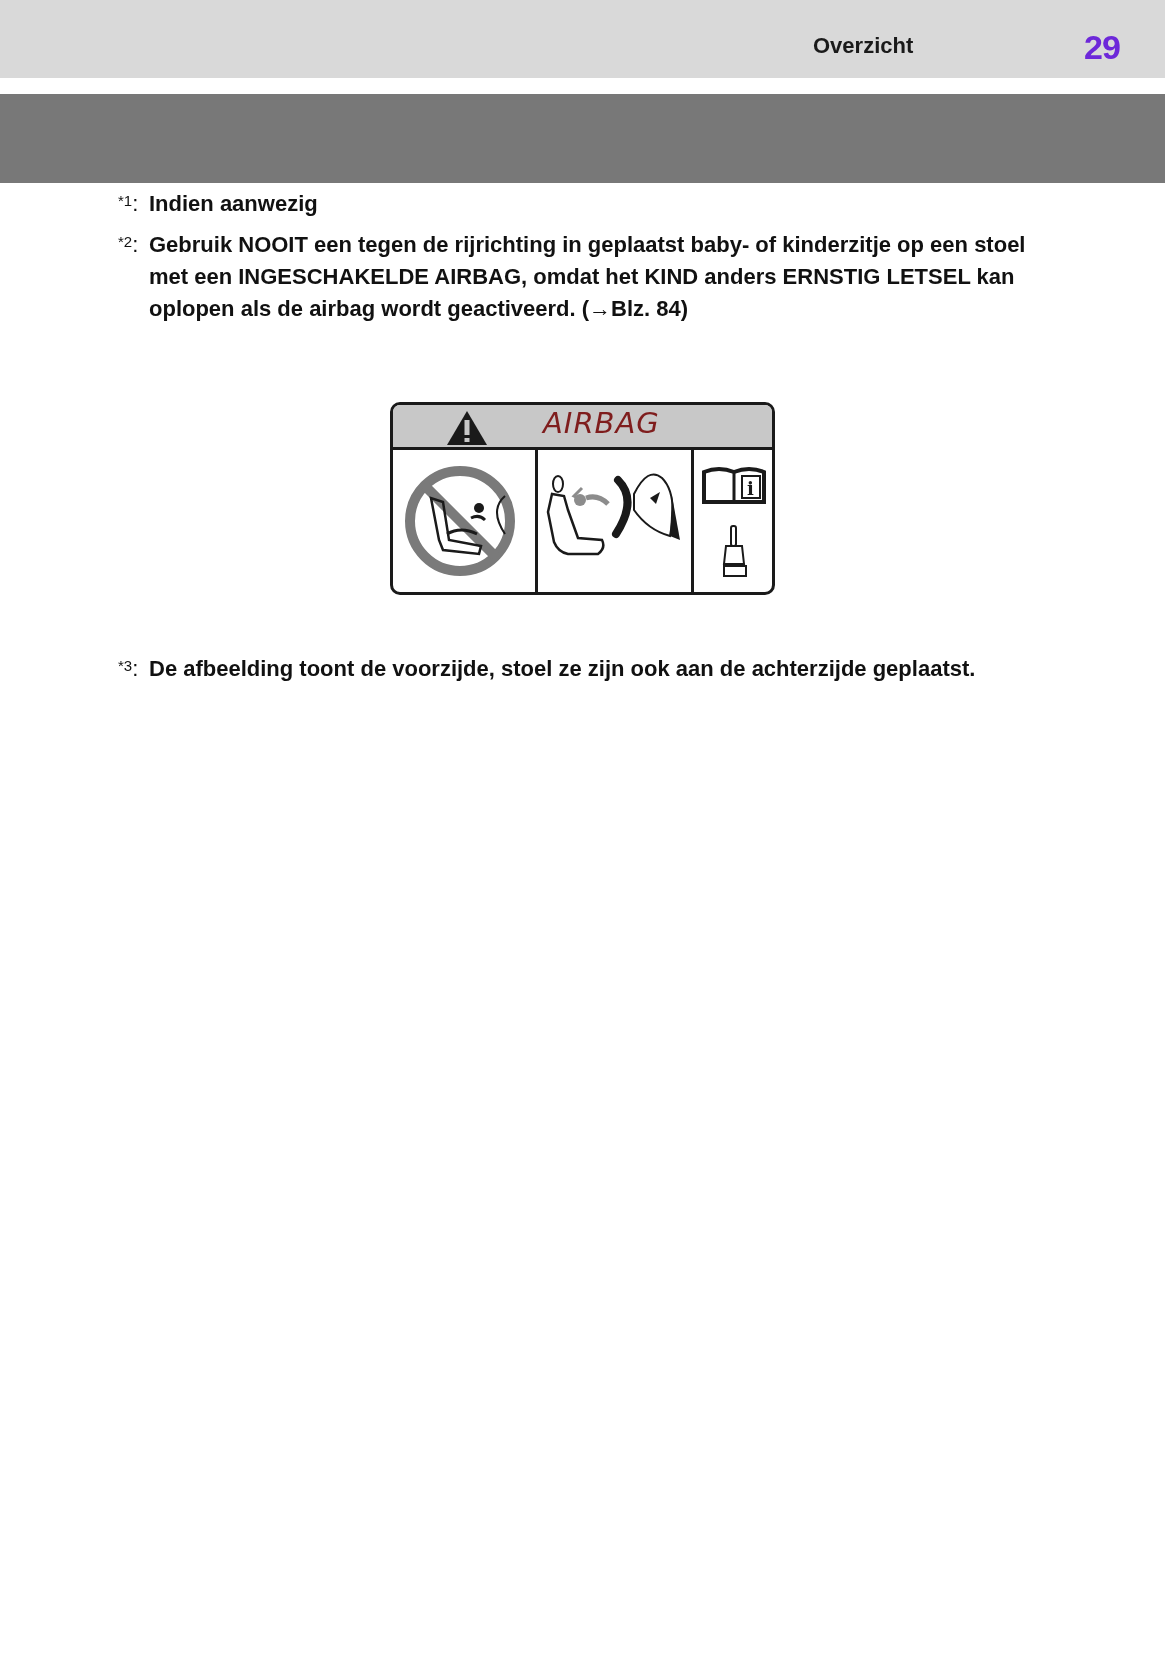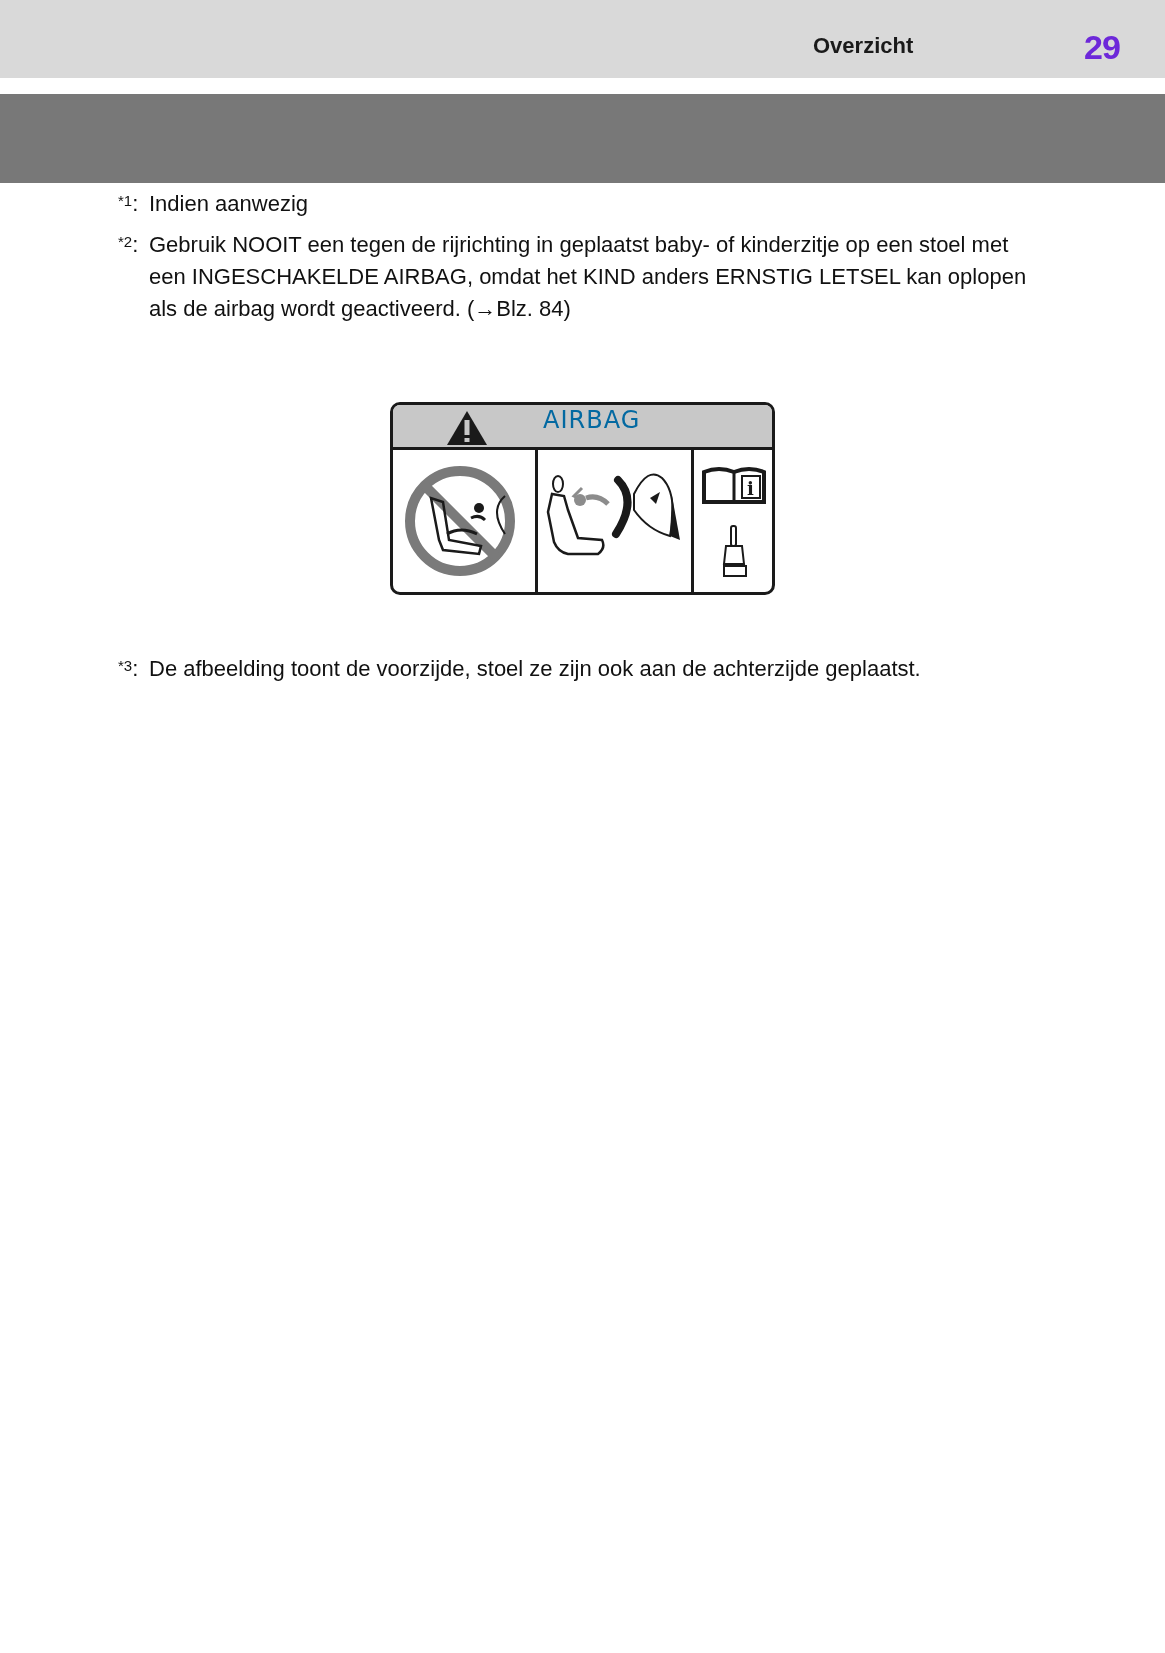--- a/index.html
+++ b/index.html
@@ -19,40 +19,41 @@
     margin-left: 44px;
   }
   .dark-band {
     position: absolute; left: 0; top: 94px; width: 1165px; height: 89px; background: #787878;
   }
   .note {
     position: absolute; left: 118px; font-size: 22px; line-height: 32px; color: #111;
   }
   .note .marker { position: absolute; left: 0; top: 0; width: 30px; }
   .note .marker sup { font-size: 15px; position: relative; top: -3px; vertical-align: top; }
-  .note .text { margin-left: 31px; display: block; }
+  .note .text { margin-left: 31px; display: block; font-weight: bold; }
   .note1 { top: 188px; }
   .note2 { top: 229px; width: 920px; }
   .note3 { top: 653px; width: 960px; }
 
   .figure {
     position: absolute; left: 364px; top: 350px; width: 436px; height: 292px; background: #fff;
   }
   .label-box {
     position: absolute; left: 26px; top: 52px; width: 385px; height: 193px;
     border: 3px solid #1a1a1a; border-radius: 10px; overflow: hidden; background: #fff;
     box-sizing: border-box;
   }
   .label-header {
     position: absolute; left: 0; top: 0; width: 100%; height: 45px; background: #c8c8c8;
     border-bottom: 3px solid #1a1a1a; box-sizing: border-box;
   }
   .label-title {
-    position: absolute; left: 150px; top: 1px; font-size: 24px; color: #0369a1; letter-spacing: 1px;
+    position: absolute; left: 150px; top: 1px; font-size: 29px; color: #7f1d1d; letter-spacing: 1px;
     font-family: "DejaVu Sans", sans-serif;
+    font-style: italic;
   }
   .warn-icon { position: absolute; left: 52px; top: 4px; }
   .cell { position: absolute; top: 45px; height: 142px; }
   .cell1 { left: 0; width: 142px; border-right: 3px solid #1a1a1a; }
   .cell2 { left: 145px; width: 153px; border-right: 3px solid #1a1a1a; }
   .cell3 { left: 301px; width: 80px; }
 </style>
 </head>
 <body>
 

